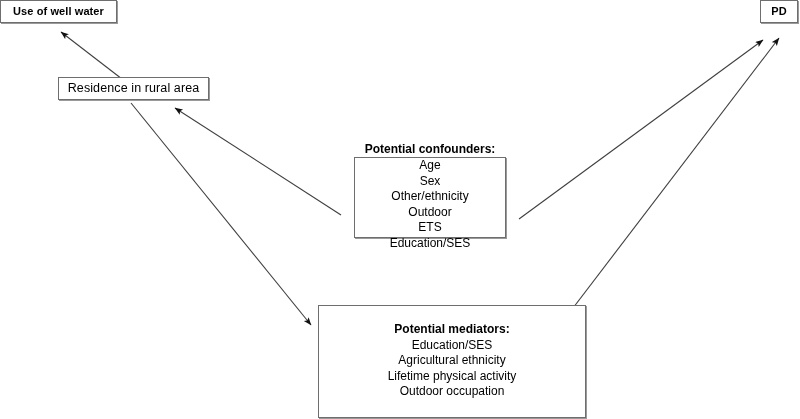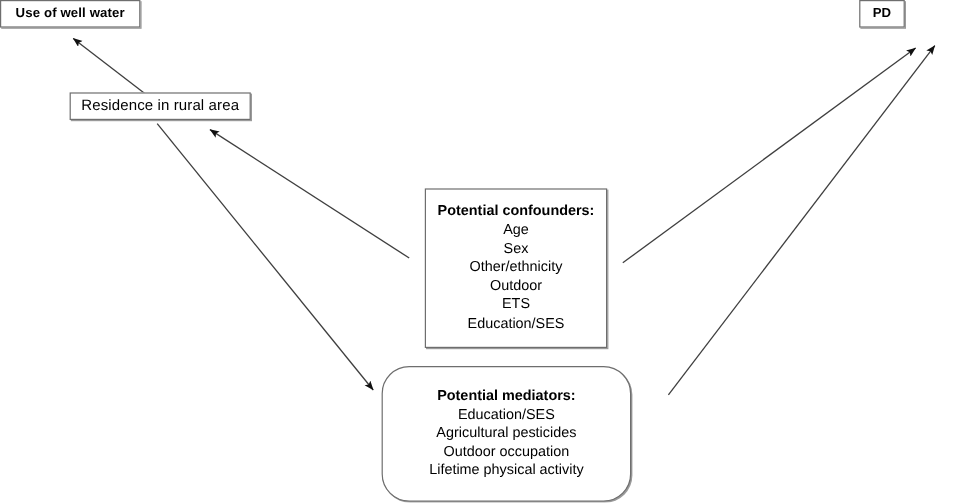--- a/index.html
+++ b/index.html
@@ -56,33 +56,32 @@
   }
   .node.list-node .line.heading {
     font-weight: bold;
   }
 
   
   #node-wellwater {
     left: 0px;   top: 0px;   width: 117px; height: 23px;
   }
   #node-pd {
-    left: 716px; top: 0px;   width: 38px;  height: 23px;
+    left: 760px; top: 0px;   width: 38px;  height: 23px;
   }
   #node-residence {
     left: 58px;  top: 77px;  width: 151px; height: 23px;
   }
   #node-confounders {
-    left: 354px; top: 157px; width: 152px; height: 133px;
+    left: 354px; top: 157px; width: 152px; height: 81px;
     padding: 5px 8px 6px 8px;
   }
   #node-mediators {
-    left: 318px; top: 305px; width: 208px; height: 113px;
+    left: 318px; top: 305px; width: 268px; height: 113px;
     padding: 5px 8px 6px 8px;
-    border-radius: 23px;
   }
 </style>
 </head>
 <body>
 
 <div id="diagram-root">
 
   <svg class="arrow-layer" viewBox="0 0 800 419">
     <defs>
       <marker id="ah" markerWidth="9" markerHeight="9" refX="7.6" refY="3.1" orient="auto" markerUnits="userSpaceOnUse">
@@ -119,18 +118,18 @@
     <span class="line">Sex</span>
     <span class="line">Other/ethnicity</span>
     <span class="line">Outdoor</span>
     <span class="line">ETS</span>
     <span class="line">Education/SES</span>
   </div>
 
   <div class="node list-node" id="node-mediators">
     <span class="line heading">Potential mediators:</span>
     <span class="line">Education/SES</span>
-    <span class="line">Agricultural  pesticides</span>
+    <span class="line">Agricultural  ethnicity</span>
+    <span class="line">Lifetime physical  activity</span>
     <span class="line">Outdoor  occupation</span>
-    <span class="line">Lifetime physical  activity</span>
   </div>
 
 </div>
 
 </body></html>

